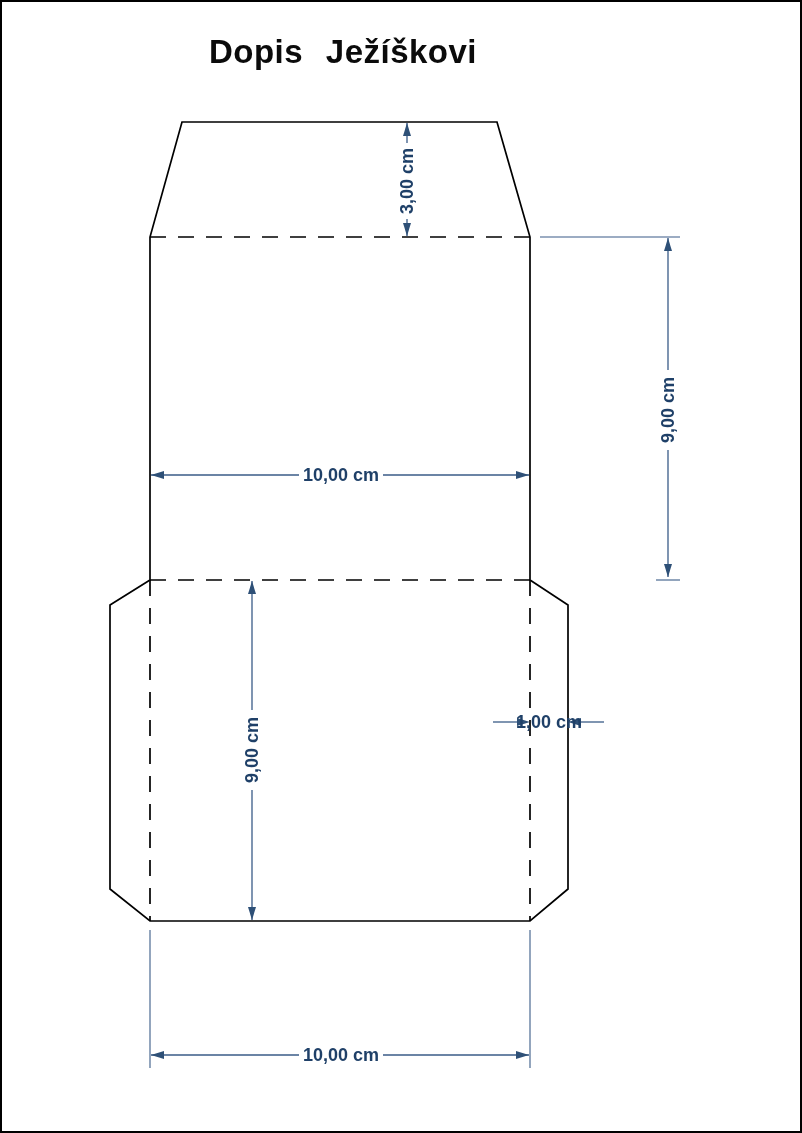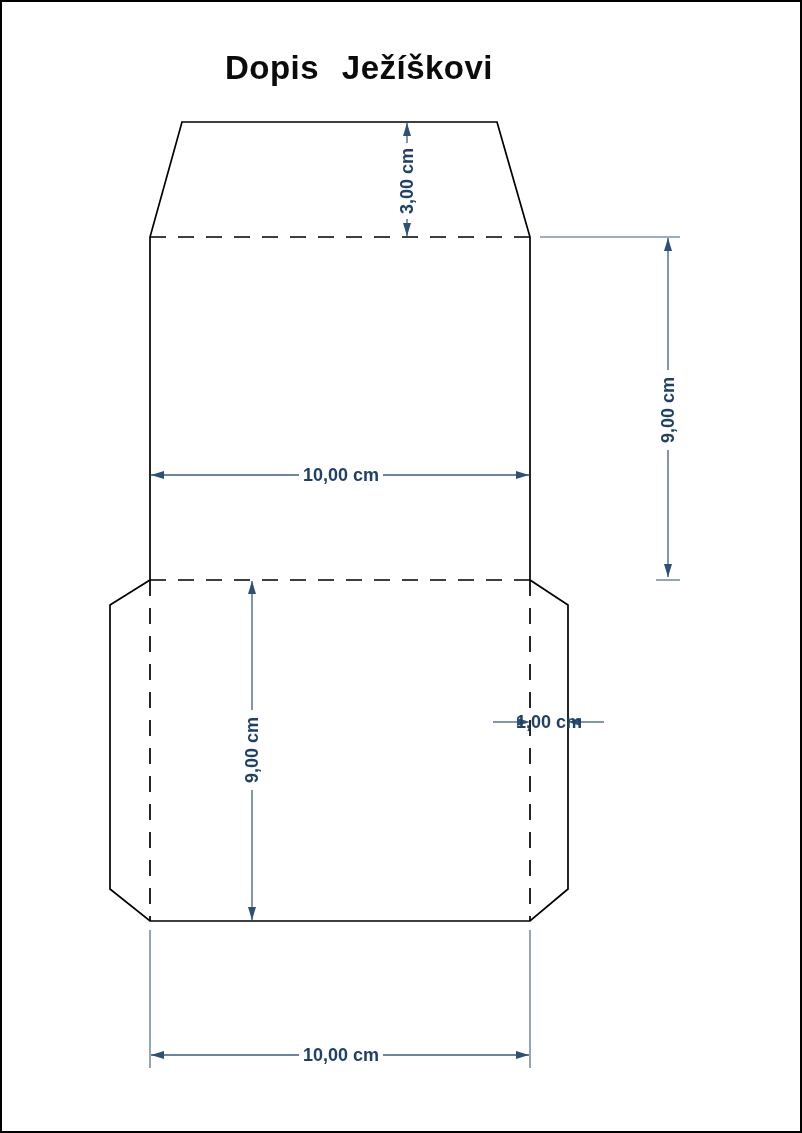--- a/index.html
+++ b/index.html
@@ -12,21 +12,21 @@
   }
   .frame{
     position:absolute;inset:0;
     border:2.5px solid #000;
     pointer-events:none;
   }
   .title{
     position:absolute;
     left:343px;top:33px;
     transform:translateX(-50%);
-    margin:16px;
+    margin:0;
     font-size:33px;
     font-weight:600;
     letter-spacing:0.5px;
     word-spacing:13px;
     color:#0b0b0b;
     white-space:nowrap;
   }
   svg.drawing{position:absolute;inset:0;}
   .cut{fill:none;stroke:#000;stroke-width:1.7;}
   .fold{fill:none;stroke:#000;stroke-width:1.7;stroke-dasharray:16 12;}

